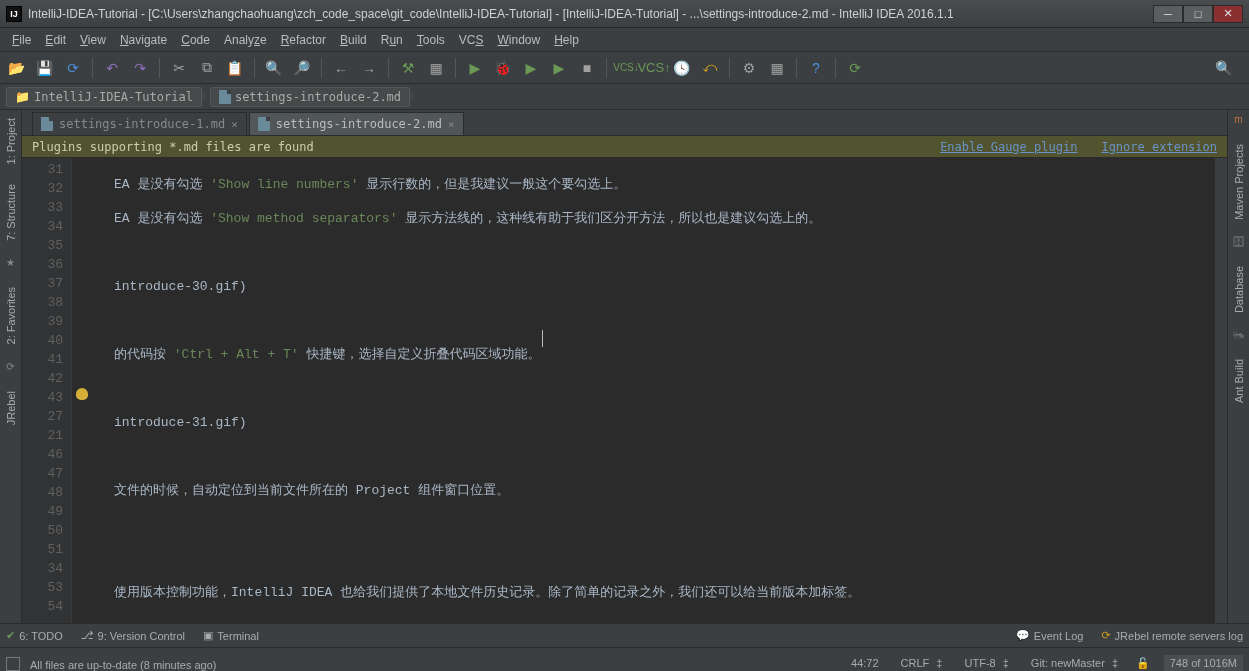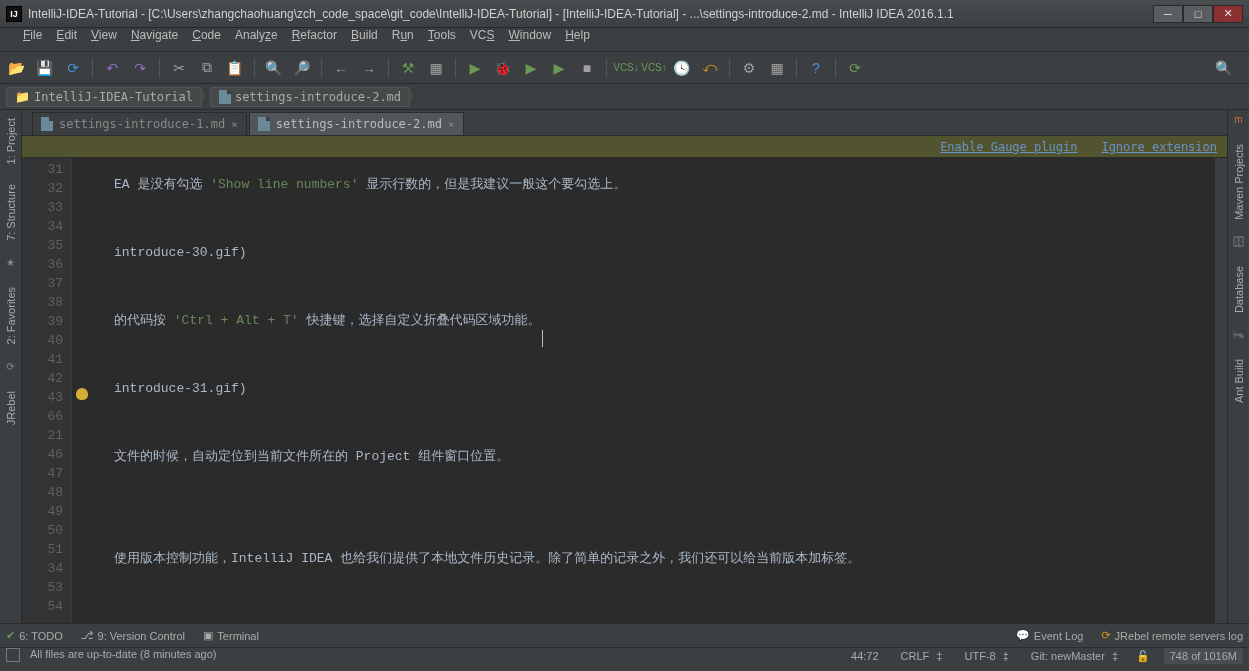--- a/index.html
+++ b/index.html
@@ -23,22 +23,22 @@
   border-bottom: 1px solid #282828;
 }
 .titlebar .app-icon { width: 16px; height: 16px; background: #111; color: #fff; font-size: 9px; font-weight: bold; display: flex; align-items: center; justify-content: center; border: 1px solid #000; margin-right: 6px; }
 .titlebar .title-text { color: #d0d0d0; font-size: 12px; flex: 1; overflow: hidden; white-space: nowrap; }
 .win-controls { display: flex; gap: 0; margin-left: auto; }
 .win-btn { width: 30px; height: 18px; background: #5a5e61; border: 1px solid #2b2b2b; display: flex; align-items: center; justify-content: center; color: #e0e0e0; font-size: 11px; }
 .win-btn.close { background: #8b3030; }
 .menubar {
   height: 24px;
   display: flex;
-  align-items: flex-start;
-  padding: 0 23px;
+  align-items: center;
+  padding: 0 12px;
   border-bottom: 1px solid #2b2b2b;
   color: #bbbbbb;
 }
 .menubar span { margin-right: 14px; cursor: default; }
 .menubar .mn u { text-decoration: underline; }
 .toolbar {
   height: 32px;
   display: flex;
   align-items: center;
   padding: 0 6px;
@@ -123,21 +123,21 @@
   gap: 18px;
   color: #aaa;
   font-size: 11px;
 }
 .bottom-tabs .bt-item { display: flex; align-items: center; gap: 4px; cursor: default; }
 .bottom-tabs .right { margin-left: auto; display: flex; gap: 18px; align-items: center; }
 .statusbar {
   height: 24px;
   border-top: 1px solid #2b2b2b;
   display: flex;
-  align-items: flex-start;
+  align-items: flex-end;
   padding: 0 6px;
   color: #aaa;
   font-size: 11px;
   gap: 10px;
 }
 .statusbar .status-icon { width: 14px; height: 14px; border: 1px solid #777; }
 .statusbar .right { margin-left: auto; display: flex; gap: 10px; align-items: center; }
 .statusbar .right span { padding: 0 4px; }
 .caret { position: absolute; width: 1px; height: 17px; background: #bbb; animation: blink 1s step-end infinite; }
 @keyframes blink { 50% { opacity: 0; } }
@@ -194,21 +194,21 @@
   <div class="tbtn" style="color:#6a9955">⚒</div>
   <div class="tbtn">▦</div>
   <div class="tsep"></div>
   <div class="tbtn" style="color:#6a9955">▶</div>
   <div class="tbtn" style="color:#6a9955">🐞</div>
   <div class="tbtn" style="color:#6a9955">▶</div>
   <div class="tbtn" style="color:#6a9955">▶</div>
   <div class="tbtn">■</div>
   <div class="tsep"></div>
   <div class="tbtn" style="color:#6a9955;font-size:10px">VCS↓</div>
-  <div class="tbtn" style="color:#6a9955;font-size:10px">VCS↑</div>
+  <div class="tbtn" style="color:#6a9955;font-size:13px">VCS↑</div>
   <div class="tbtn">🕓</div>
   <div class="tbtn" style="color:#d4a017">⤺</div>
   <div class="tsep"></div>
   <div class="tbtn">⚙</div>
   <div class="tbtn">▦</div>
   <div class="tsep"></div>
   <div class="tbtn" style="color:#4a90d9">?</div>
   <div class="tsep"></div>
   <div class="tbtn" style="color:#6a9955">⟳</div>
   <div class="tbtn search-right">🔍</div>
@@ -247,20 +247,21 @@
         <span class="close">×</span>
       </div>
       <div class="tab">
         <span class="file-icon"></span>
         <span>settings-introduce-2.md</span>
         <span class="close">×</span>
       </div>
     </div>
 
     <div class="notif-bar">
+      <span>Plugins supporting *.md files are found</span>
       <div class="links">
         <span>Enable Gauge plugin</span>
         <span>Ignore extension</span>
       </div>
     </div>
 
     <div class="code-area">
       <div class="gutter">
         <div>31</div>
           <div>32</div>
@@ -268,21 +269,21 @@
         <div>34</div>
           <div>35</div>
           <div>36</div>
         <div>37</div>
           <div>38</div>
           <div>39</div>
         <div>40</div>
           <div>41</div>
           <div>42</div>
         <div>43</div>
-          <div>66</div>
+          <div>27</div>
           <div>21</div>
         <div>46</div>
           <div>47</div>
           <div>48</div>
         <div>49</div>
           <div>50</div>
           <div>51</div>
         <div>34</div>
           <div>53</div>
           <div>54</div>
@@ -310,20 +311,21 @@
           <div></div>
           <div></div>
           <div></div>
           <div></div>
           <div></div>
           <div></div>
           <div></div>
       </div>
       <div class="code">
 <div><span>EA 是没有勾选 </span><span class="str">'Show line numbers'</span><span> 显示行数的，但是我建议一般这个要勾选上。</span></div>
+<div><span>EA 是没有勾选 </span><span class="str">'Show method separators'</span><span> 显示方法线的，这种线有助于我们区分开方法，所以也是建议勾选上的。</span></div>
 <div></div>
 <div>introduce-30.gif)</div>
 <div></div>
 <div><span>的代码按 </span><span class="str">'Ctrl + Alt + T'</span><span> 快捷键，选择自定义折叠代码区域功能。</span></div>
 <div></div>
 <div>introduce-31.gif)</div>
 <div></div>
 <div>文件的时候，自动定位到当前文件所在的 Project 组件窗口位置。</div>
 <div></div>
 <div></div>

